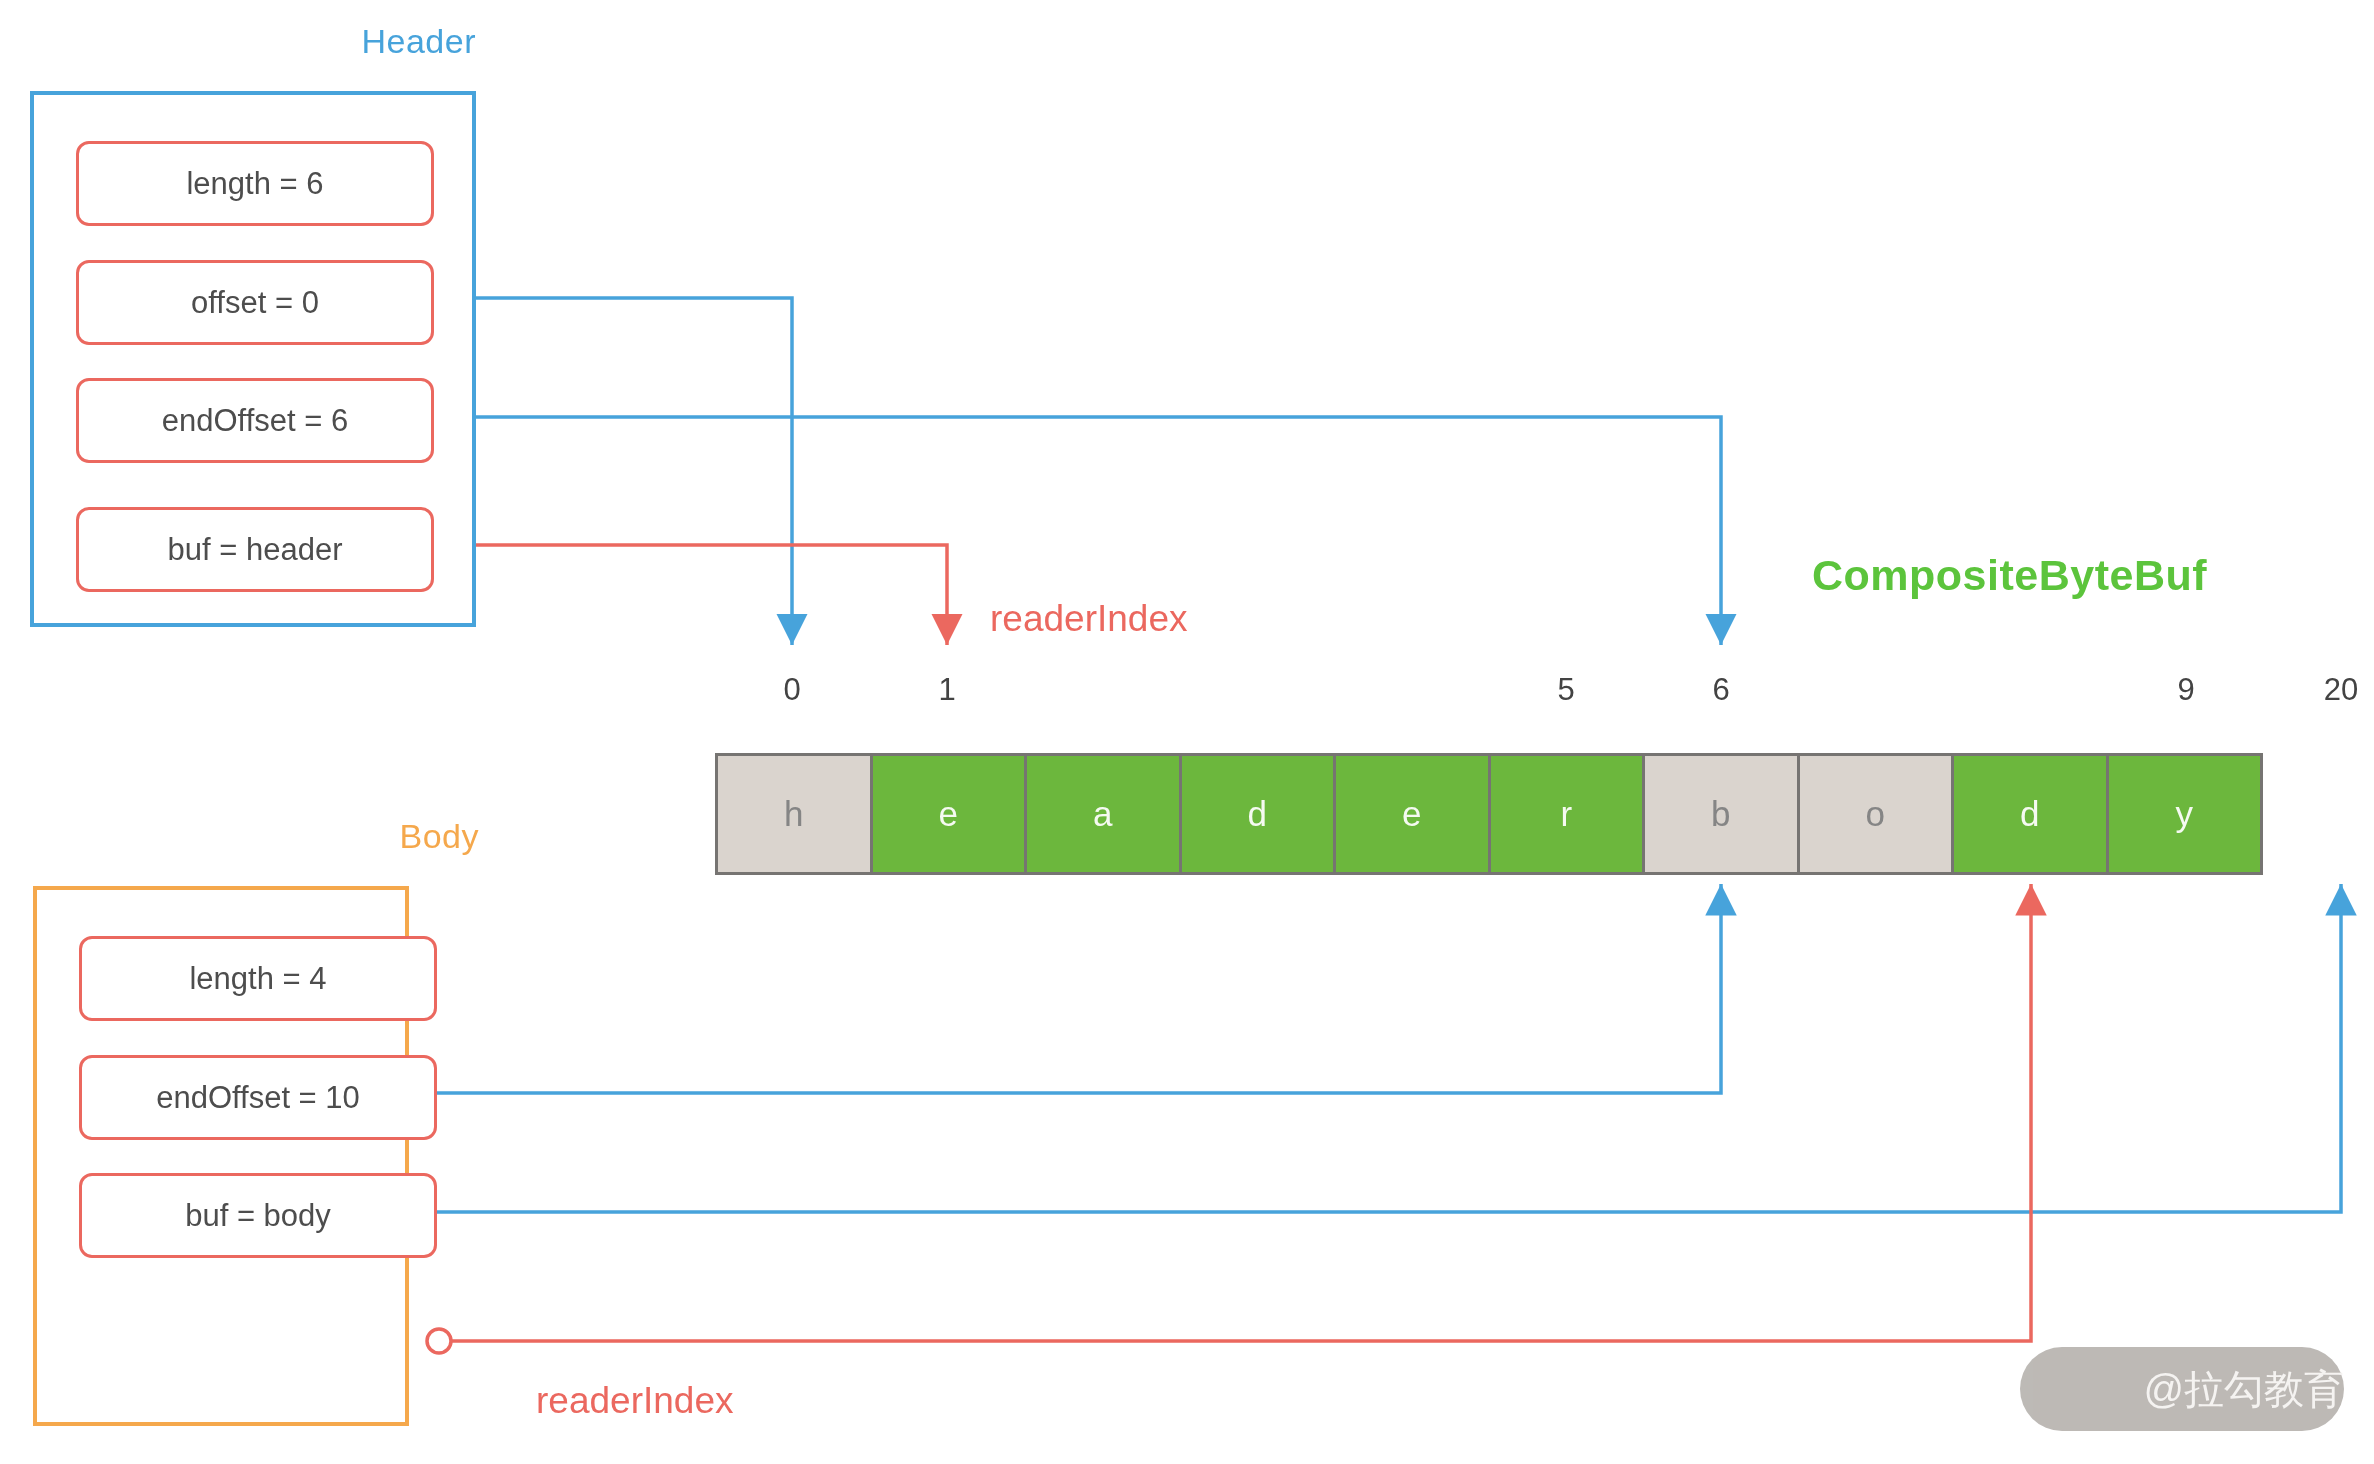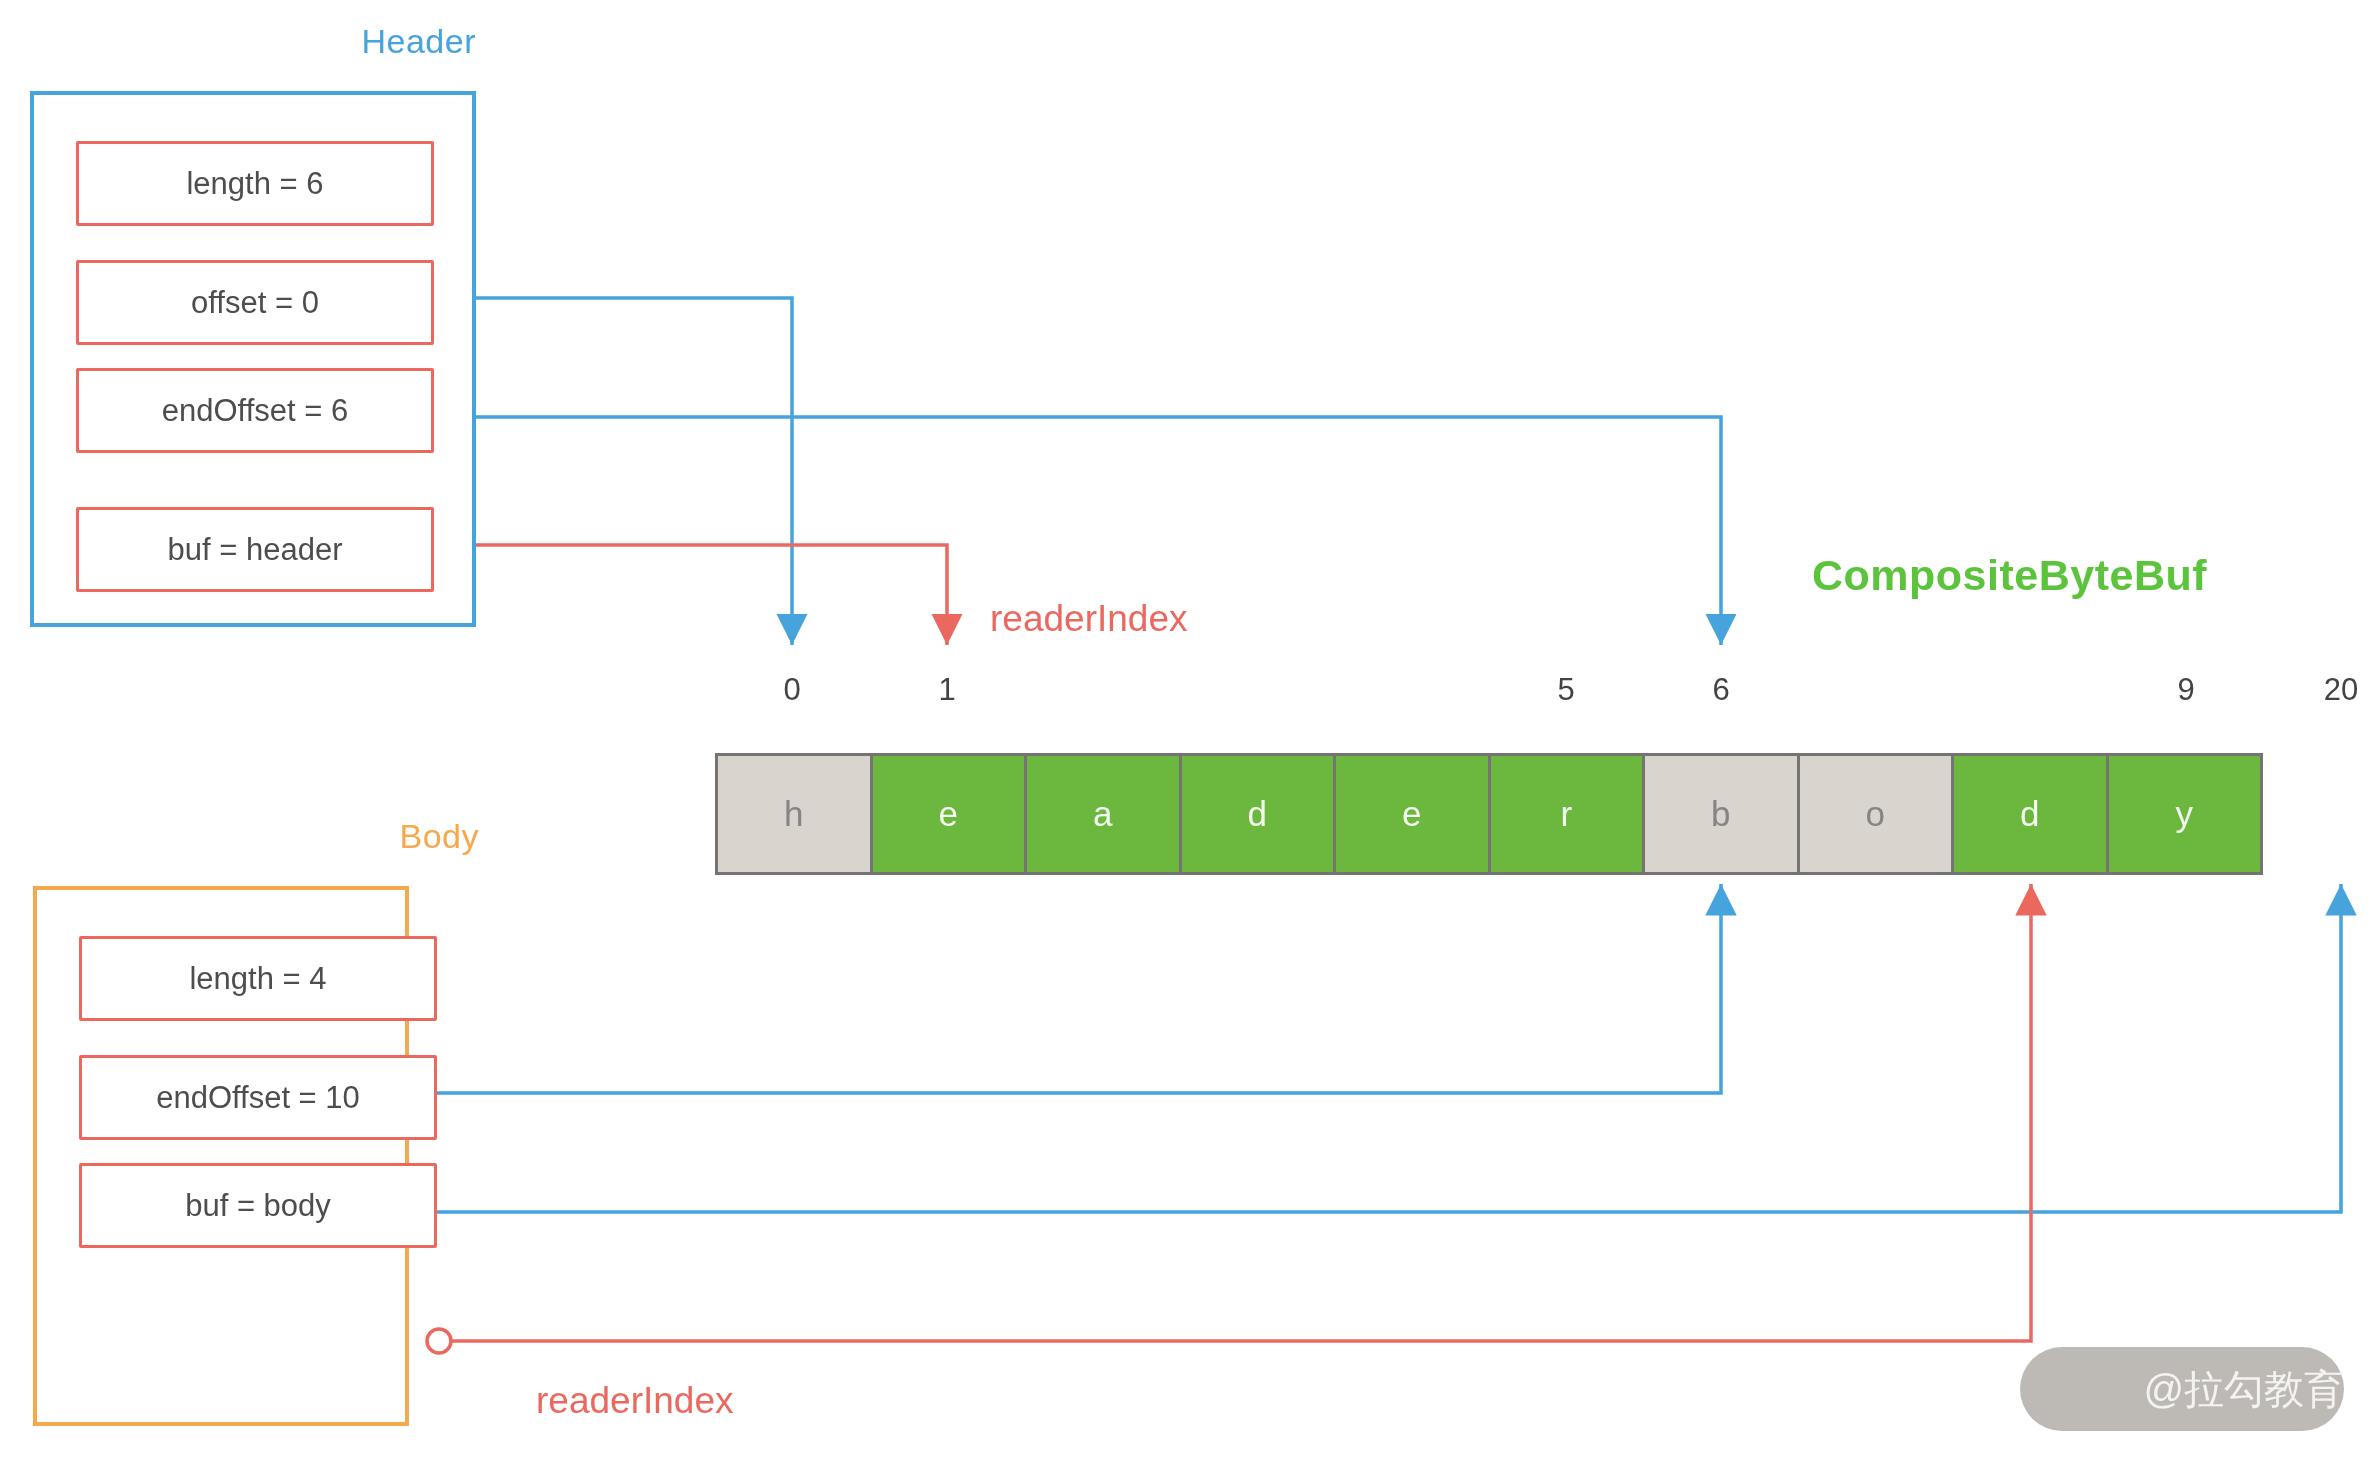--- a/index.html
+++ b/index.html
@@ -27,27 +27,27 @@
   .panel { position: absolute; background: #ffffff; z-index: 2; }
   .panel.header-p { left: 30px;  top: 91px;  width: 446px; height: 536px; border: 4px solid var(--blue, #47A3DB); }
   .panel.body-p   { left: 33px;  top: 886px; width: 376px; height: 540px; border: 4px solid var(--orange, #F5A84C); }
 
   .panel-title { position: absolute; width: 446px; text-align: right; font-size: 34px; font-weight: 500; z-index: 2; letter-spacing: 0.5px; }
   .panel-title.header-t { left: 30px; top: 22px;  color: var(--blue, #47A3DB); }
   .panel-title.body-t   { left: 33px; top: 817px; color: var(--orange, #F5A84C); }
 
   .field {
     position: absolute; left: 42px; width: 358px; height: 85px;
-    border: 3px solid var(--red, #EB685F); border-radius: 2px;
+    border: 3px solid var(--red, #EB685F); border-radius: 13px;
     display: flex; align-items: center; justify-content: center;
     font-size: 31px; color: #4d4d4d; background: #ffffff;
   }
   .panel .field:nth-of-type(1) { top: 46px; }
   .panel .field:nth-of-type(2) { top: 165px; }
-  .panel .field:nth-of-type(3) { top: 273px; text-align: center; }
+  .panel .field:nth-of-type(3) { top: 283px; text-align: center; }
   .panel .field:nth-of-type(4) { top: 412px; }
 
   
   .buffer {
     position: absolute; left: 715px; top: 753px; width: 1548px; height: 122px;
     display: flex; border: 3px solid #767472; z-index: 2; background: #fff;
   }
   .cell {
     flex: 1; display: flex; align-items: center; justify-content: center;
     font-size: 35px; border-right: 3px solid #767472;

